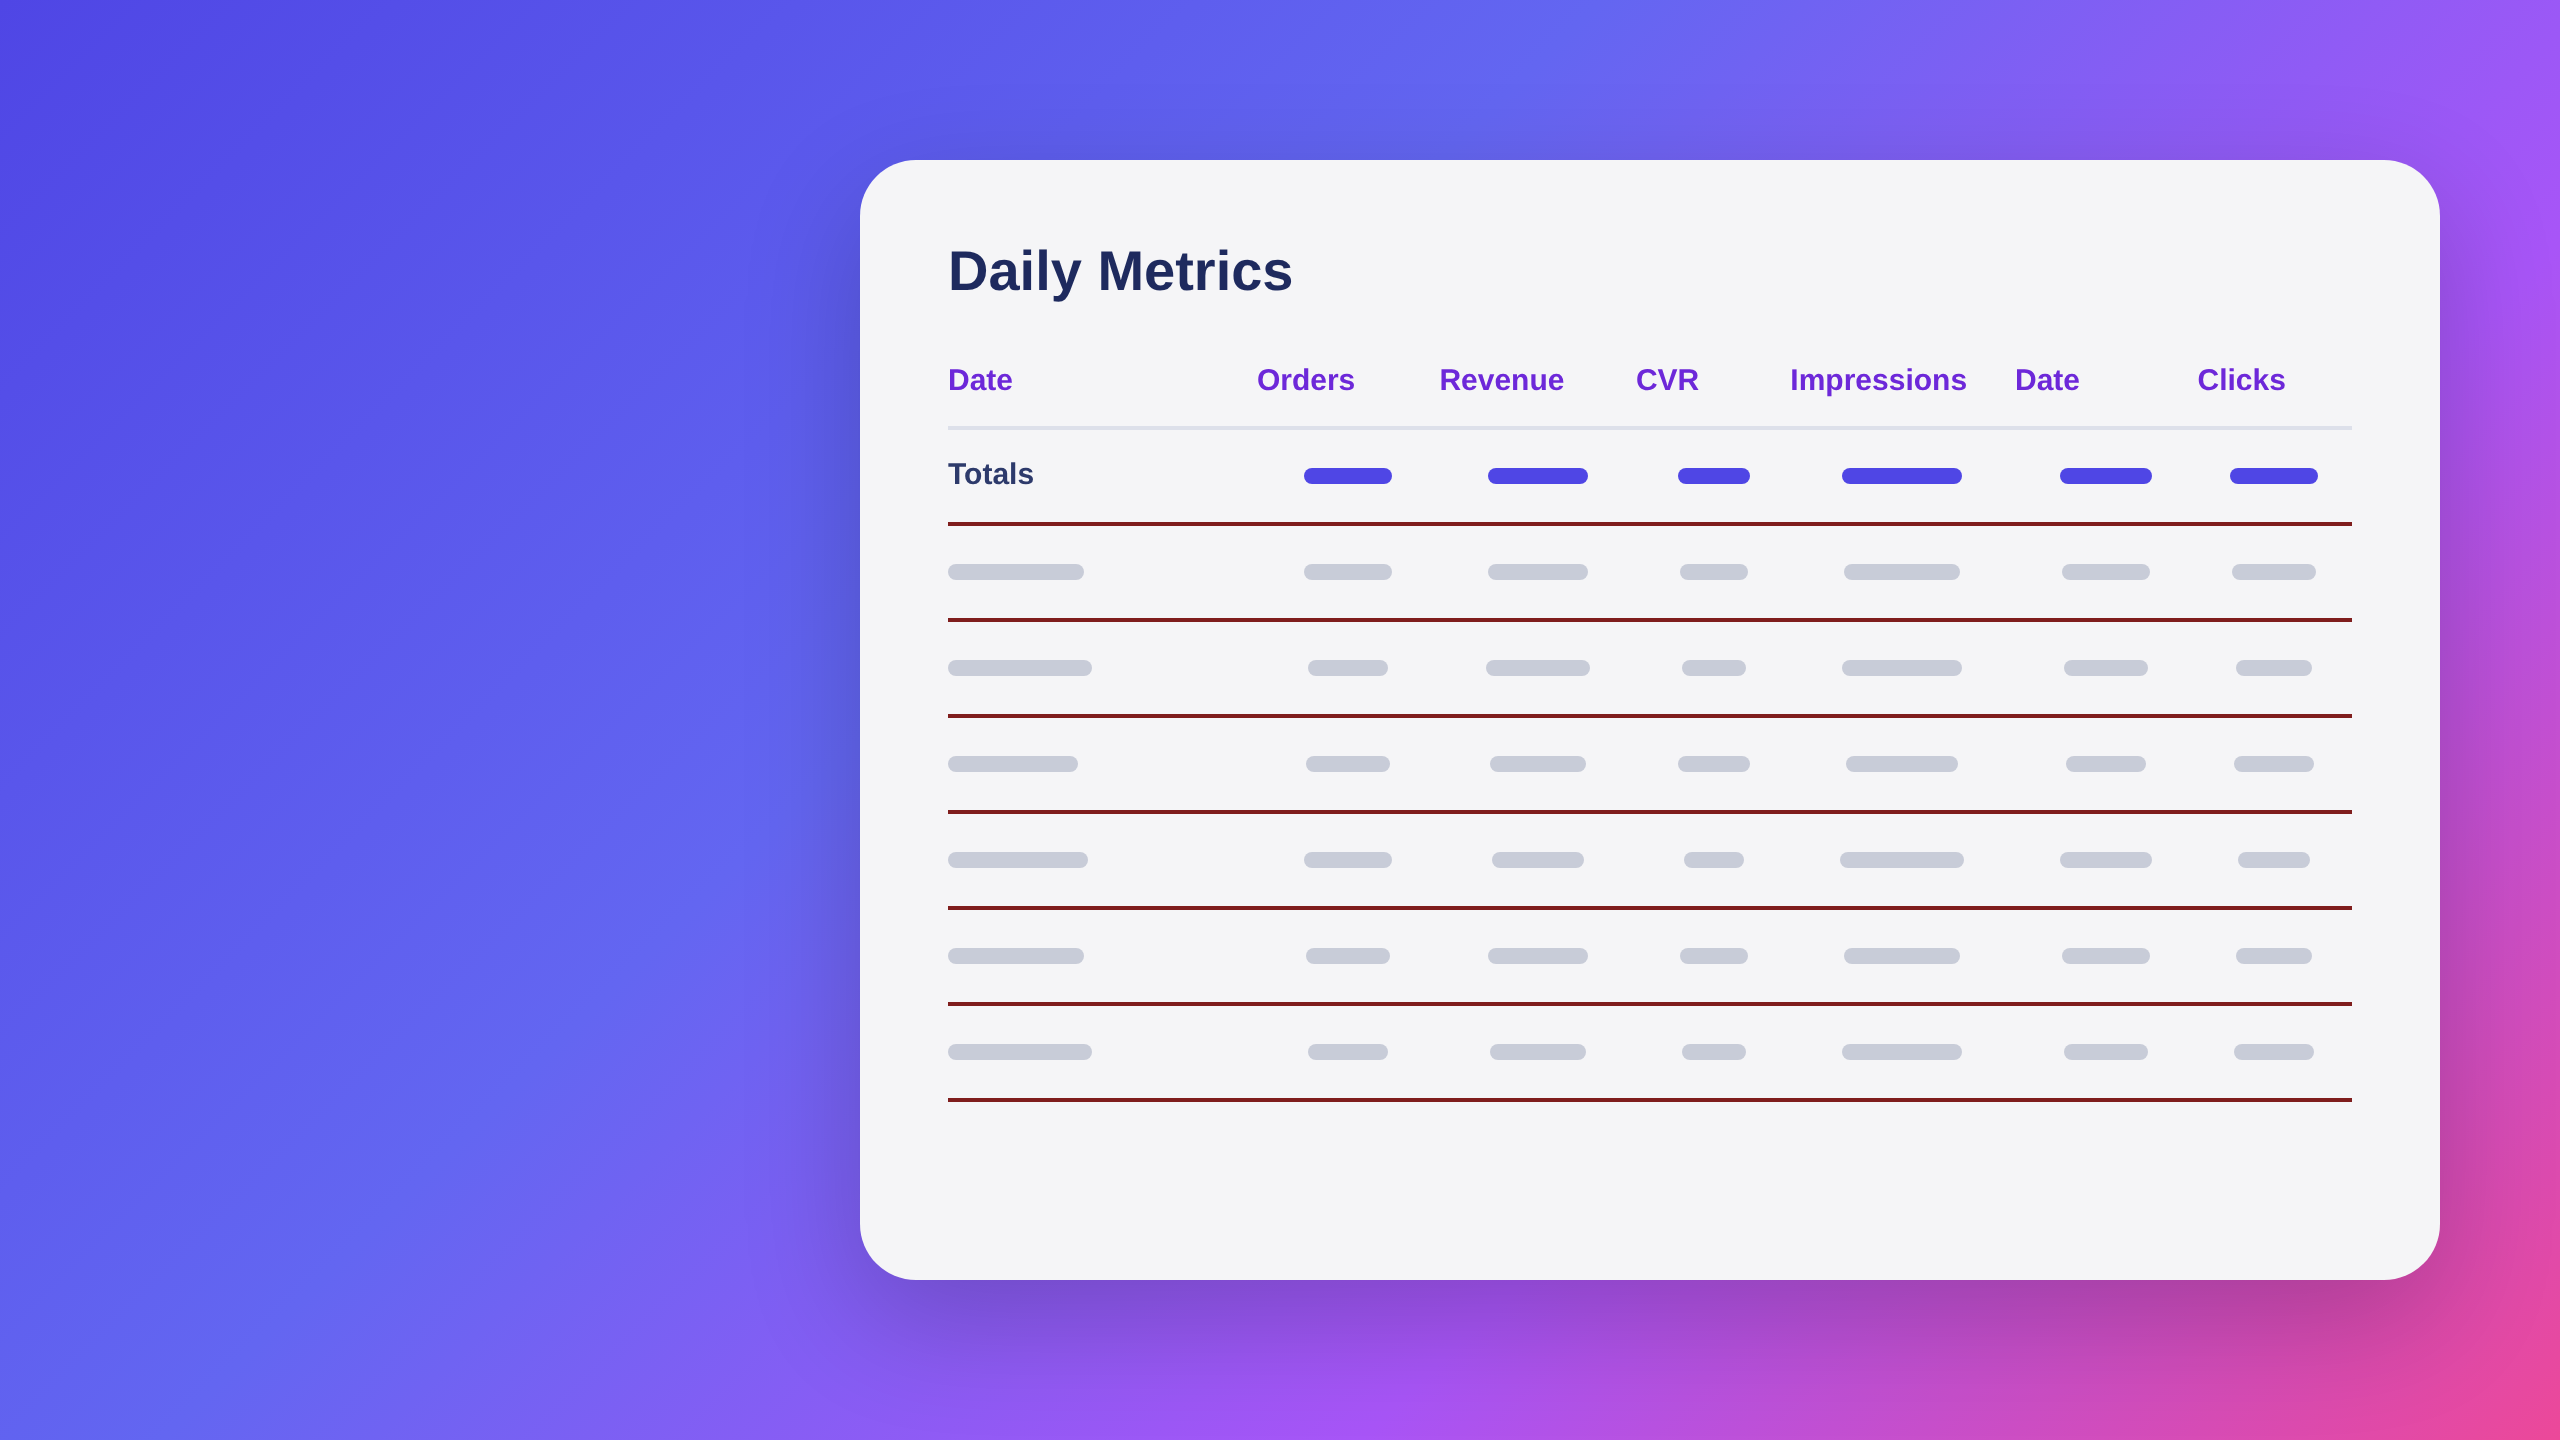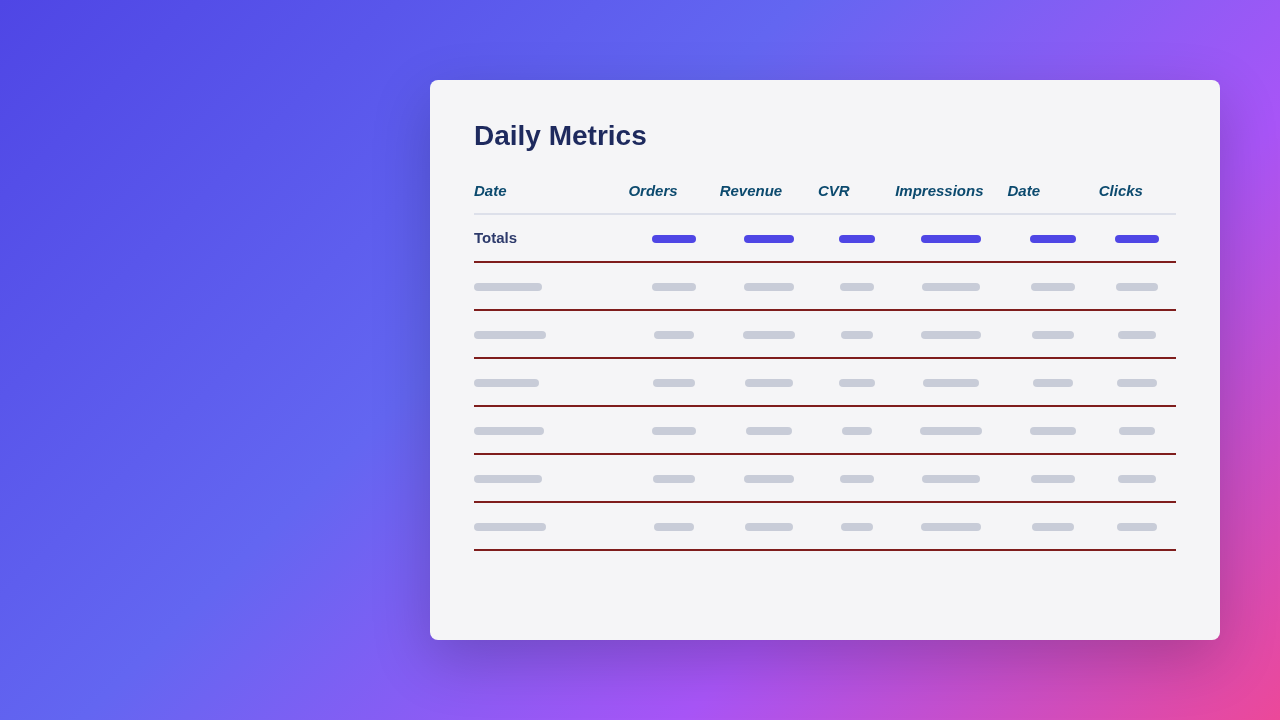--- a/index.html
+++ b/index.html
@@ -39,45 +39,44 @@
       line-height: 1.5;
     }
 
     .card {
       position: absolute;
       right: 60px;
       top: 80px;
       width: 790px;
       min-height: 560px;
       background: #f5f5f7;
-      border-radius: 8px;
+      border-radius: 28px;
       padding: 40px 44px;
       box-shadow: 0 20px 60px rgba(0,0,0,0.2);
     }
 
     .card-title {
       font-size: 28px;
       font-weight: 700;
       color: #1e2a5e;
       margin-bottom: 30px;
     }
 
     table {
       width: 100%;
       border-collapse: collapse;
     }
 
     thead tr th {
       font-size: 15px;
       font-weight: 700;
-      color: #0c4a6e;
+      color: #6d28d9;
       text-align: left;
       padding: 0 0 14px 0;
       border-bottom: 2px solid #dde0ea;
-      font-style: italic;
     }
 
     thead tr th:not(:first-child) {
       text-align: left;
     }
 
     tbody tr td {
       padding: 14px 0;
       border-bottom: 2px solid #7f1d1d;
       vertical-align: middle;

